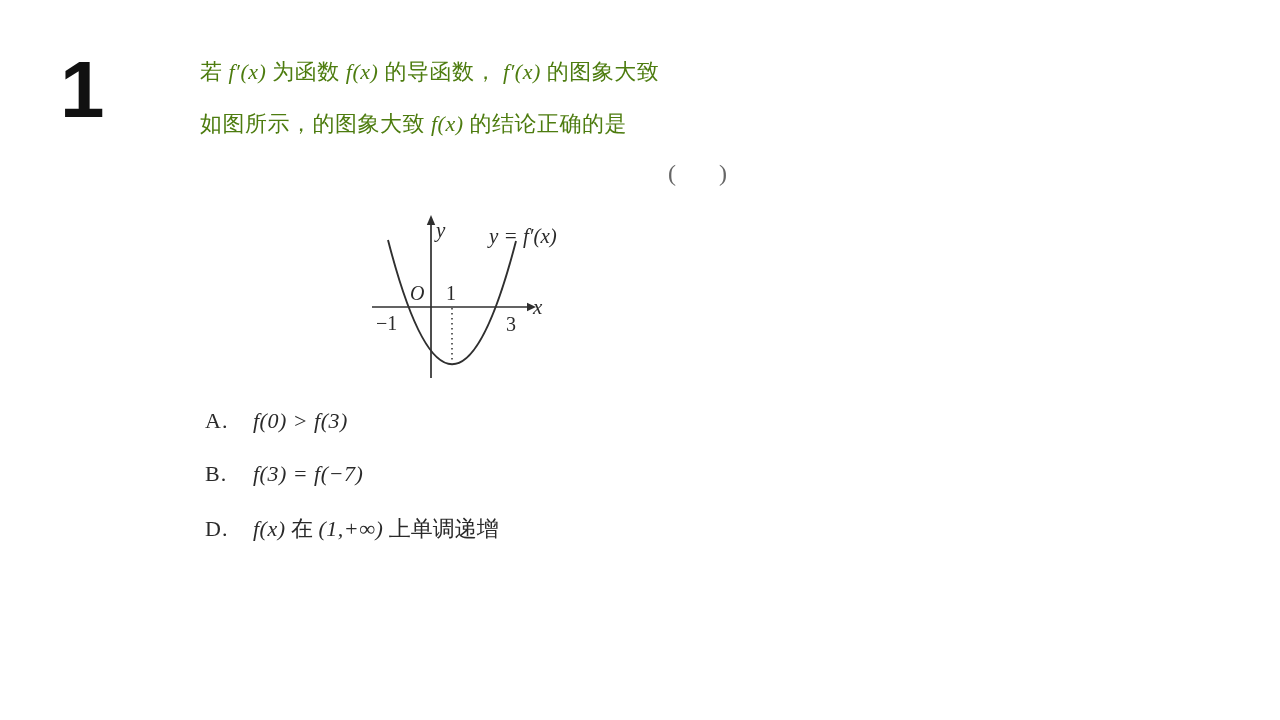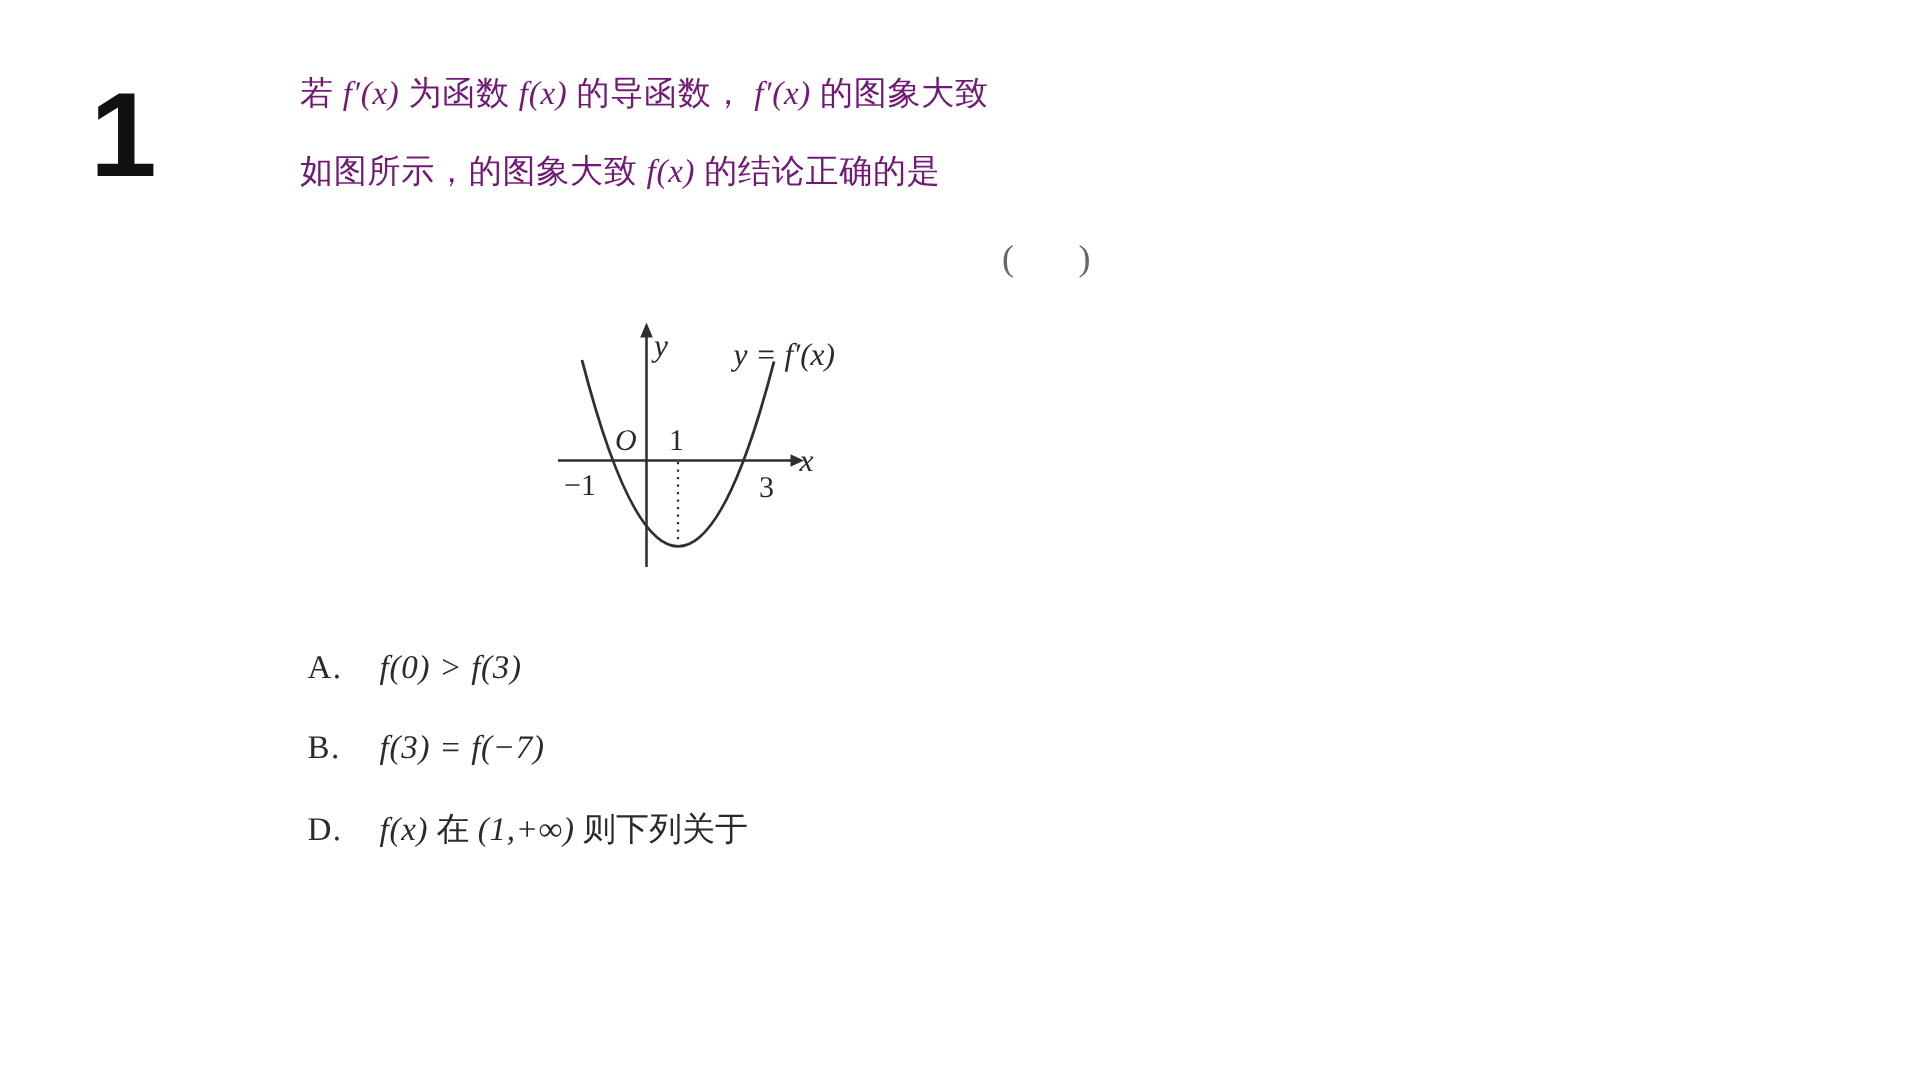--- a/index.html
+++ b/index.html
@@ -19,26 +19,26 @@
     position: absolute;
     left: 60px; top: 52px;
     font-family: "Liberation Sans", "DejaVu Sans", sans-serif;
     font-weight: 700;
     font-size: 80px;
     line-height: 76px;
     color: #111111;
   }
   .stem {
     position: absolute;
-    left: 200px; top: 36px;
+    left: 200px; top: 46px;
     width: 600px;
     font-size: 22px;
     line-height: 52px;
     letter-spacing: 0.5px;
-    color: #701a75;
+    color: #4d7c0f;
   }
   .math {
     font-family: "Liberation Serif", "DejaVu Serif", serif;
     font-style: italic;
     letter-spacing: 0.5px;
   }
   .cjk {
     font-family: "Liberation Serif", "DejaVu Serif", serif;
     font-style: normal;
   }
@@ -54,21 +54,21 @@
     width: 42px;
   }
   .graph {
     position: absolute;
     left: 370px; top: 210px;
     width: 230px; height: 182px;
   }
   .graph svg { display: block; }
   .options {
     position: absolute;
-    left: 205px; top: 432px;
+    left: 205px; top: 408px;
   }
   .option {
     height: 30px;
     margin-bottom: 23px;
     font-size: 22px;
     color: #2a2a2a;
     white-space: nowrap;
   }
   .opt-label {
     display: inline-block;
@@ -111,16 +111,16 @@
       <text x="76" y="90" font-size="20" font-family="Liberation Serif, DejaVu Serif, serif" fill="#2a2a2a">1</text>
       <text x="6" y="120" font-size="20" font-family="Liberation Serif, DejaVu Serif, serif" fill="#2a2a2a">−1</text>
       <text x="136" y="121" font-size="20" font-family="Liberation Serif, DejaVu Serif, serif" fill="#2a2a2a">3</text>
       <text x="119" y="33" font-size="21" font-style="italic" font-family="Liberation Serif, DejaVu Serif, serif" fill="#2a2a2a">y = f′(x)</text>
     </svg>
   </div>
 
   <div class="options">
     <div class="option"><span class="opt-label">A.</span><span class="opt-body"><span class="math">f(0) &gt; f(3)</span></span></div>
     <div class="option"><span class="opt-label">B.</span><span class="opt-body"><span class="math">f(3) = f(−7)</span></span></div>
-    <div class="option"><span class="opt-label">D.</span><span class="opt-body"><span class="math">f(x)</span><span class="cjk"> 在 </span><span class="math">(1,+∞)</span><span class="cjk"> 则下列关于</span></span></div>
+    <div class="option"><span class="opt-label">D.</span><span class="opt-body"><span class="math">f(x)</span><span class="cjk"> 在 </span><span class="math">(1,+∞)</span><span class="cjk"> 上单调递增</span></span></div>
   </div>
 
 </div>
 
 </body></html>

